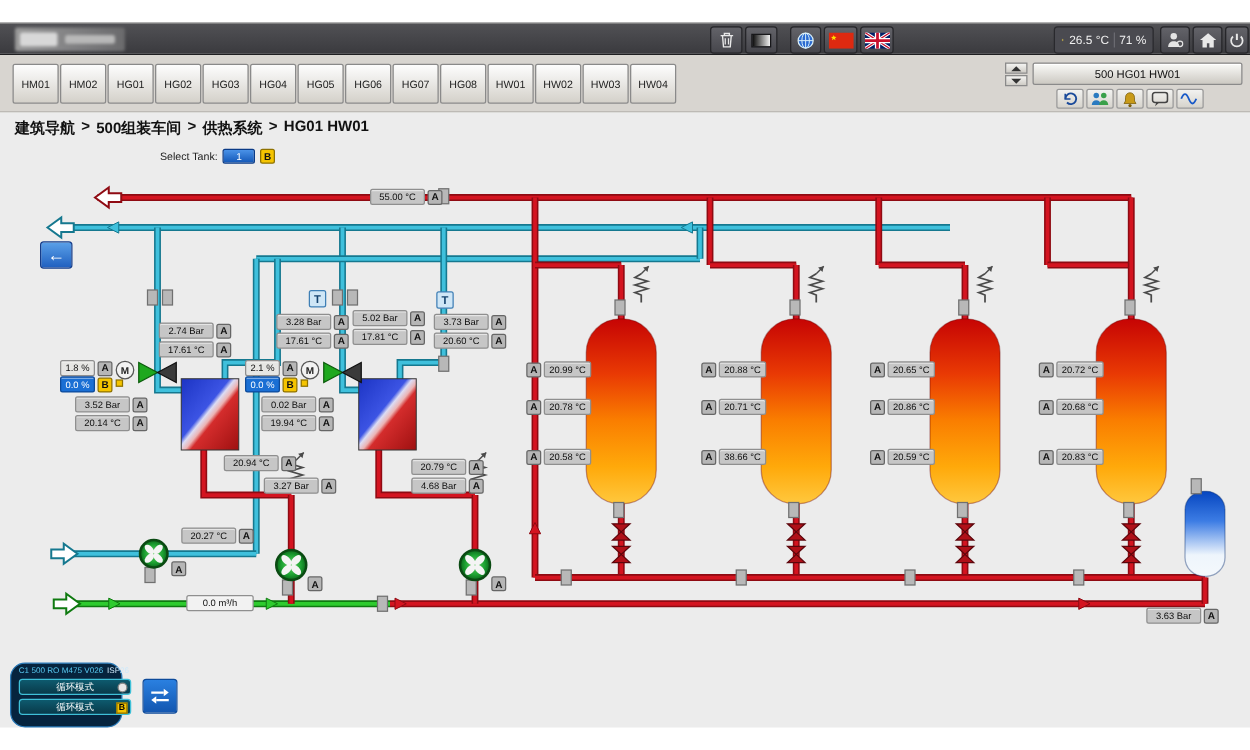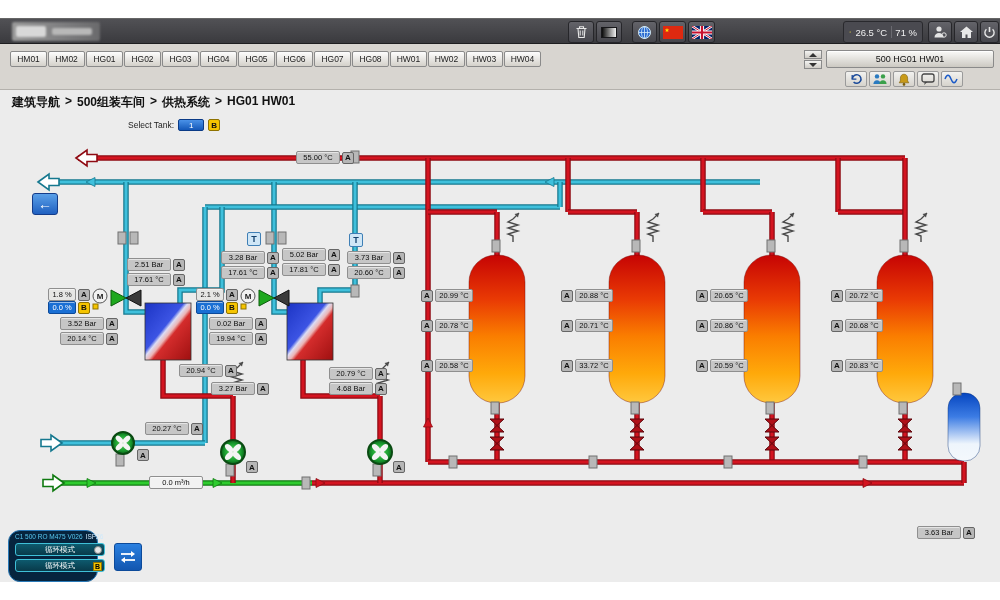--- a/index.html
+++ b/index.html
@@ -17,21 +17,21 @@
     border:1px solid #26262a;border-radius:3px;display:flex;align-items:center;justify-content:center;cursor:pointer}
   .tb-box{position:absolute;top:2px;height:22px;background:#4a4a50;border:1px solid #29292d;border-radius:3px;
     display:flex;align-items:center;gap:4px;padding:0 5px;color:#f0f0f0;font-size:9.5px;white-space:nowrap}
   .grad-swatch{display:inline-block;width:16px;height:11px;border:1px solid #17171a;
     background:linear-gradient(90deg,#0a0a0a,#f2f2f2)}
   .vsep{width:1px;height:12px;background:#6a6a70}
 
   
   .tabstrip{position:absolute;left:0;top:44px;width:1000px;height:46px;background:#d8d5d0;border-bottom:1px solid #b4b1ac}
   #tabs{position:absolute;left:10px;top:7px;display:flex;gap:1px}
-  .tab{width:37px;height:16px;font-size:8.5px;color:#222;background:linear-gradient(#fdfdfd,#d4d1ca);
+  .tab{width:37px;height:32px;font-size:8.5px;color:#222;background:linear-gradient(#fdfdfd,#d4d1ca);
     border:1px solid #8a8a8a;border-radius:2px;cursor:pointer;font-family:inherit}
   .scrollbtn{position:absolute;left:804px;width:18px;height:9px;background:linear-gradient(#f4f4f2,#cfccc6);
     border:1px solid #8a8a8a;display:flex;align-items:center;justify-content:center;cursor:pointer;padding:0}
   .tri-up{width:0;height:0;border-left:4px solid transparent;border-right:4px solid transparent;border-bottom:4px solid #333}
   .tri-down{width:0;height:0;border-left:4px solid transparent;border-right:4px solid transparent;border-top:4px solid #333}
   .nav-selector{position:absolute;left:826px;top:6px;width:168px;height:18px;font-size:9px;color:#111;
     background:linear-gradient(#fafaf8,#ccc9c2);border:1px solid #8a8a8a;border-radius:2px;
     display:flex;align-items:center;justify-content:center;box-shadow:inset 0 1px 0 #fff;cursor:pointer}
   .toolrow{position:absolute;left:845px;top:27px;display:flex;gap:2px}
   .trbtn{width:22px;height:16px;background:linear-gradient(#f2f2f0,#d6d3cc);border:1px solid #9a9a9a;border-radius:2px;
@@ -430,21 +430,21 @@
       <polygon points="872,483 863,478.5 863,487.5" fill="#d41420" stroke="#8f0a12" stroke-width="0.8"></polygon>
       <polygon points="428,418 423.5,427 432.5,427" fill="#d41420" stroke="#8f0a12" stroke-width="0.8"></polygon>
     </svg>
 
   <div id="overlay">
       <div class="ro" style="left: 296px; top: 151px;">
         <span class="box ">55.00 °C</span>
         <span class="badge ">A</span>
       </div>
       <div class="ro" style="left: 127px; top: 258px;">
-        <span class="box ">2.51 Bar</span>
+        <span class="box ">2.74 Bar</span>
         <span class="badge ">A</span>
       </div>
       <div class="ro" style="left: 127px; top: 273px;">
         <span class="box ">17.61 °C</span>
         <span class="badge ">A</span>
       </div>
       <div class="ro" style="left: 221px; top: 251px;">
         <span class="box ">3.28 Bar</span>
         <span class="badge ">A</span>
       </div>
@@ -516,21 +516,21 @@
         <span class="box ">4.68 Bar</span>
         <span class="badge ">A</span>
       </div>
       <div class="ro" style="left: 145px; top: 422px;">
         <span class="box ">20.27 °C</span>
         <span class="badge ">A</span>
       </div>
       <div class="ro" style="left: 149px; top: 476px;">
         <span class="box flow">0.0 m³/h</span>
       </div>
-      <div class="ro" style="left: 917px; top: 486px; margin-top: 40px;">
+      <div class="ro" style="left: 917px; top: 486px;">
         <span class="box ">3.63 Bar</span>
         <span class="badge ">A</span>
       </div>
       <div class="ro" style="left: 421px; top: 289px;">
         <span class="badge ">A</span>
         <span class="box tank">20.99 °C</span>
       </div>
       <div class="ro" style="left: 421px; top: 319px;">
         <span class="badge ">A</span>
         <span class="box tank">20.78 °C</span>
@@ -542,21 +542,21 @@
       <div class="ro" style="left: 561px; top: 289px;">
         <span class="badge ">A</span>
         <span class="box tank">20.88 °C</span>
       </div>
       <div class="ro" style="left: 561px; top: 319px;">
         <span class="badge ">A</span>
         <span class="box tank">20.71 °C</span>
       </div>
       <div class="ro" style="left: 561px; top: 359px;">
         <span class="badge ">A</span>
-        <span class="box tank">33.72 °C</span>
+        <span class="box tank">38.66 °C</span>
       </div>
       <div class="ro" style="left: 696px; top: 289px;">
         <span class="badge ">A</span>
         <span class="box tank">20.65 °C</span>
       </div>
       <div class="ro" style="left: 696px; top: 319px;">
         <span class="badge ">A</span>
         <span class="box tank">20.86 °C</span>
       </div>
       <div class="ro" style="left: 696px; top: 359px;">

